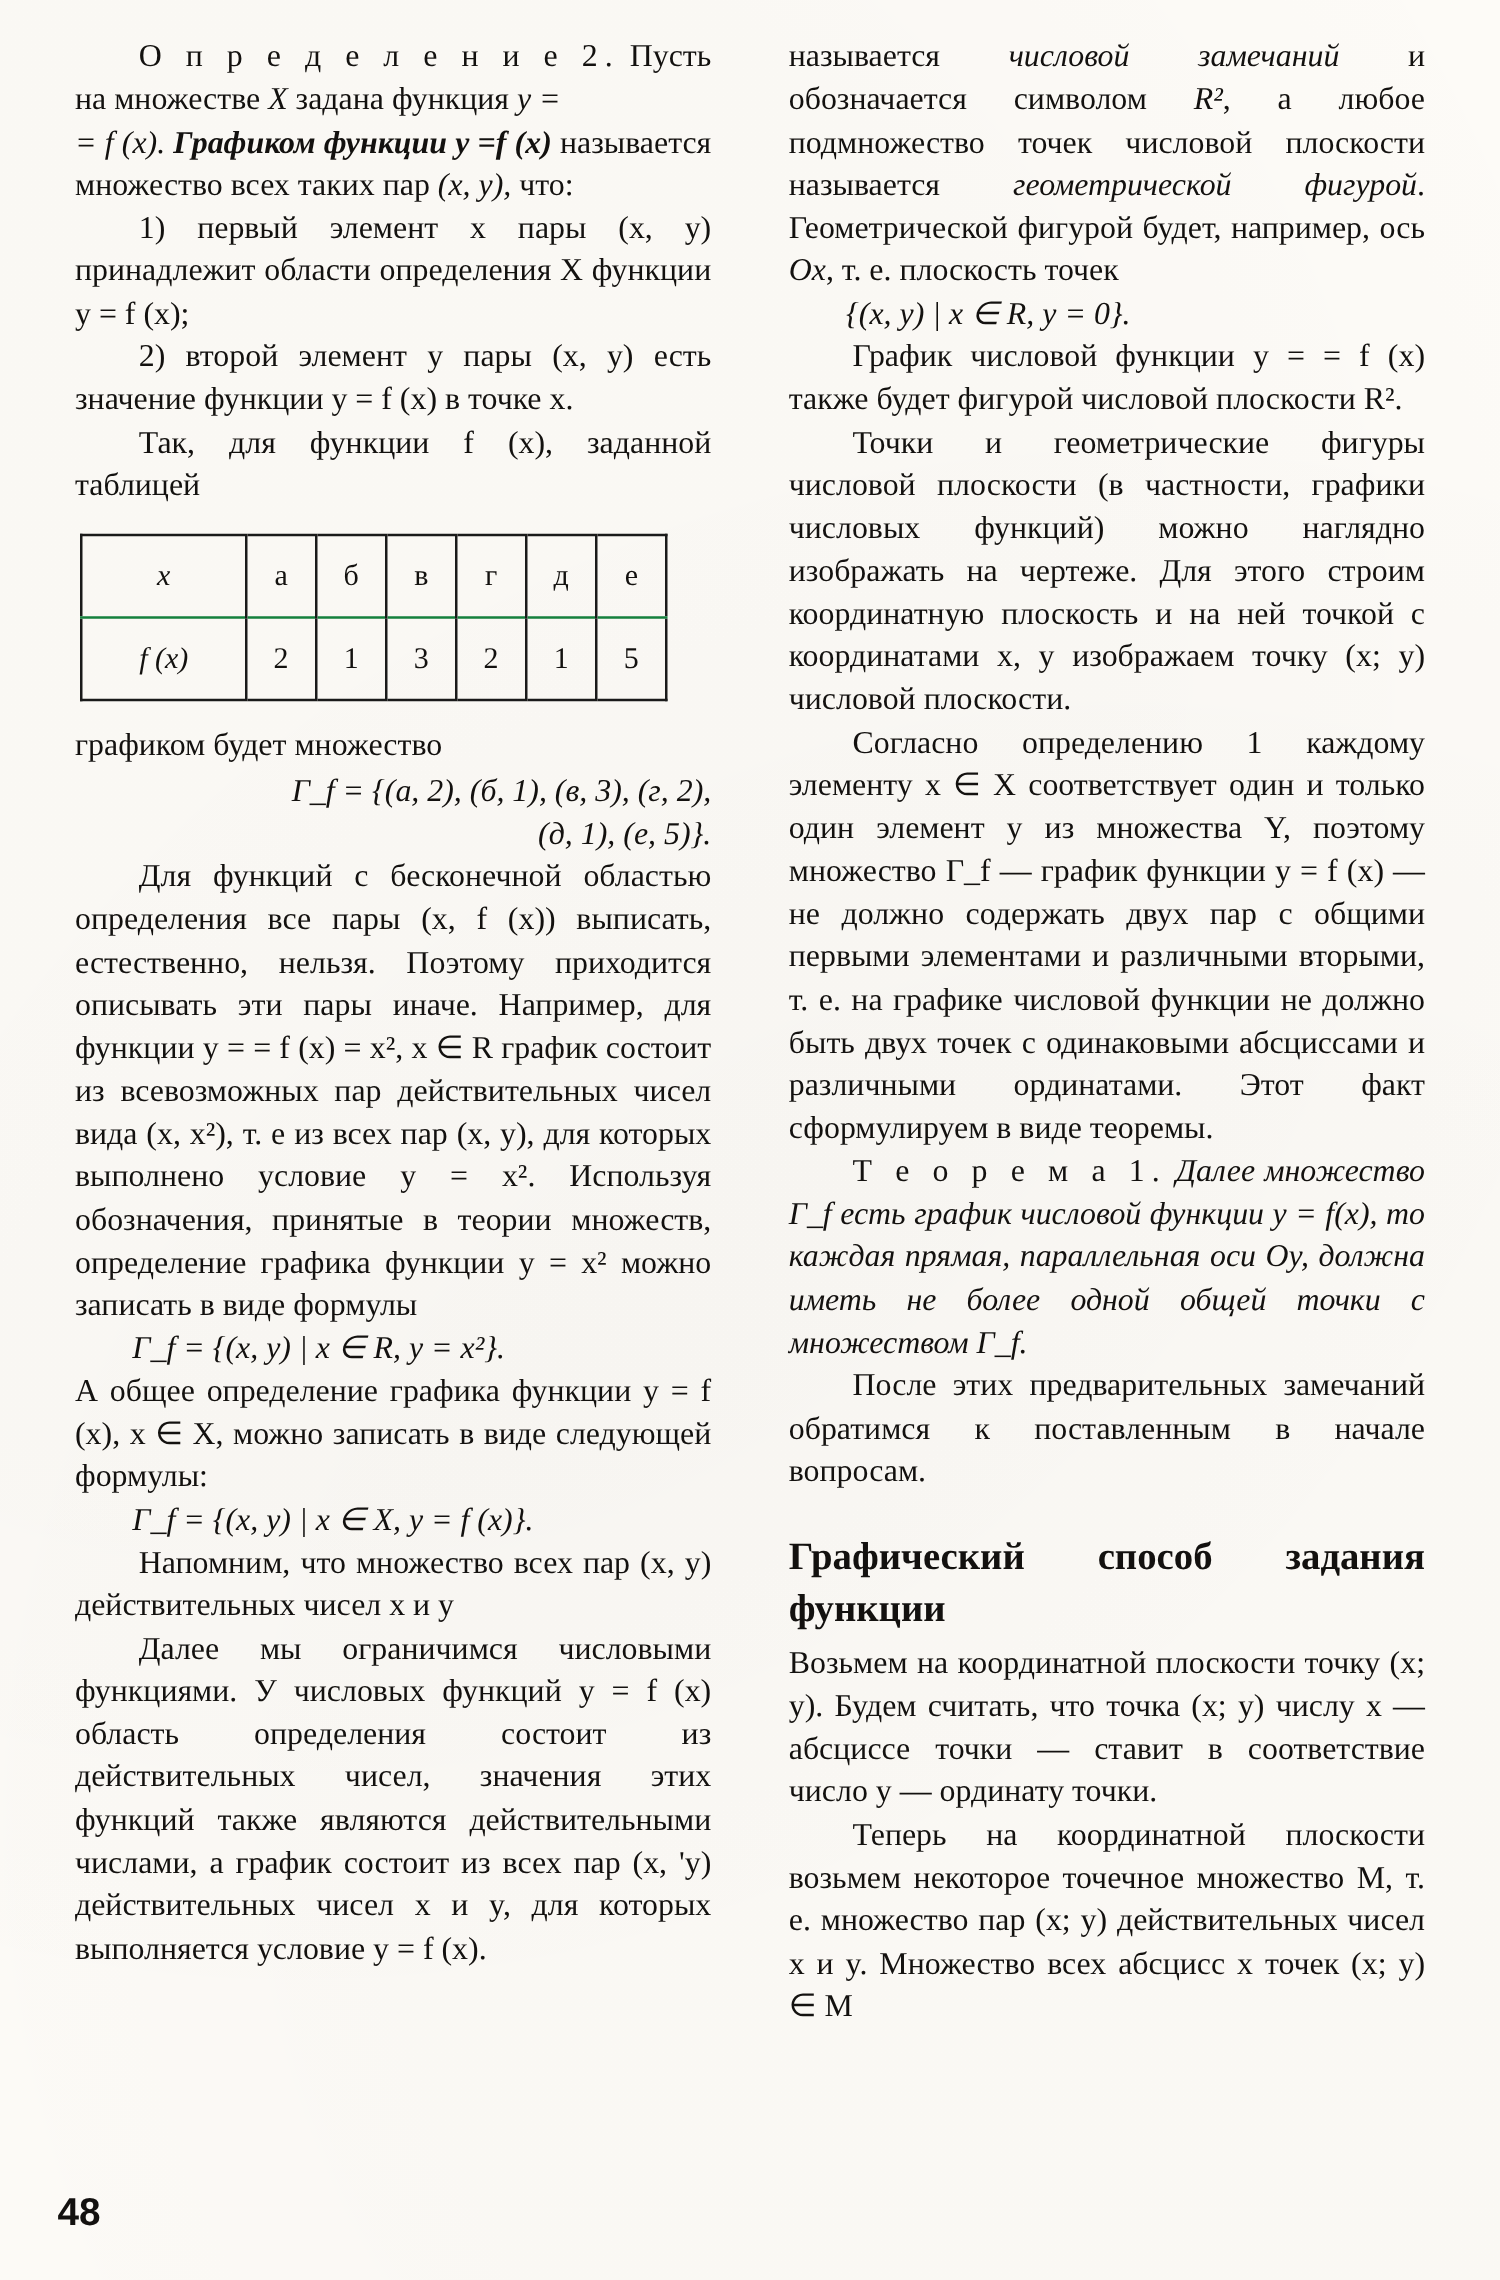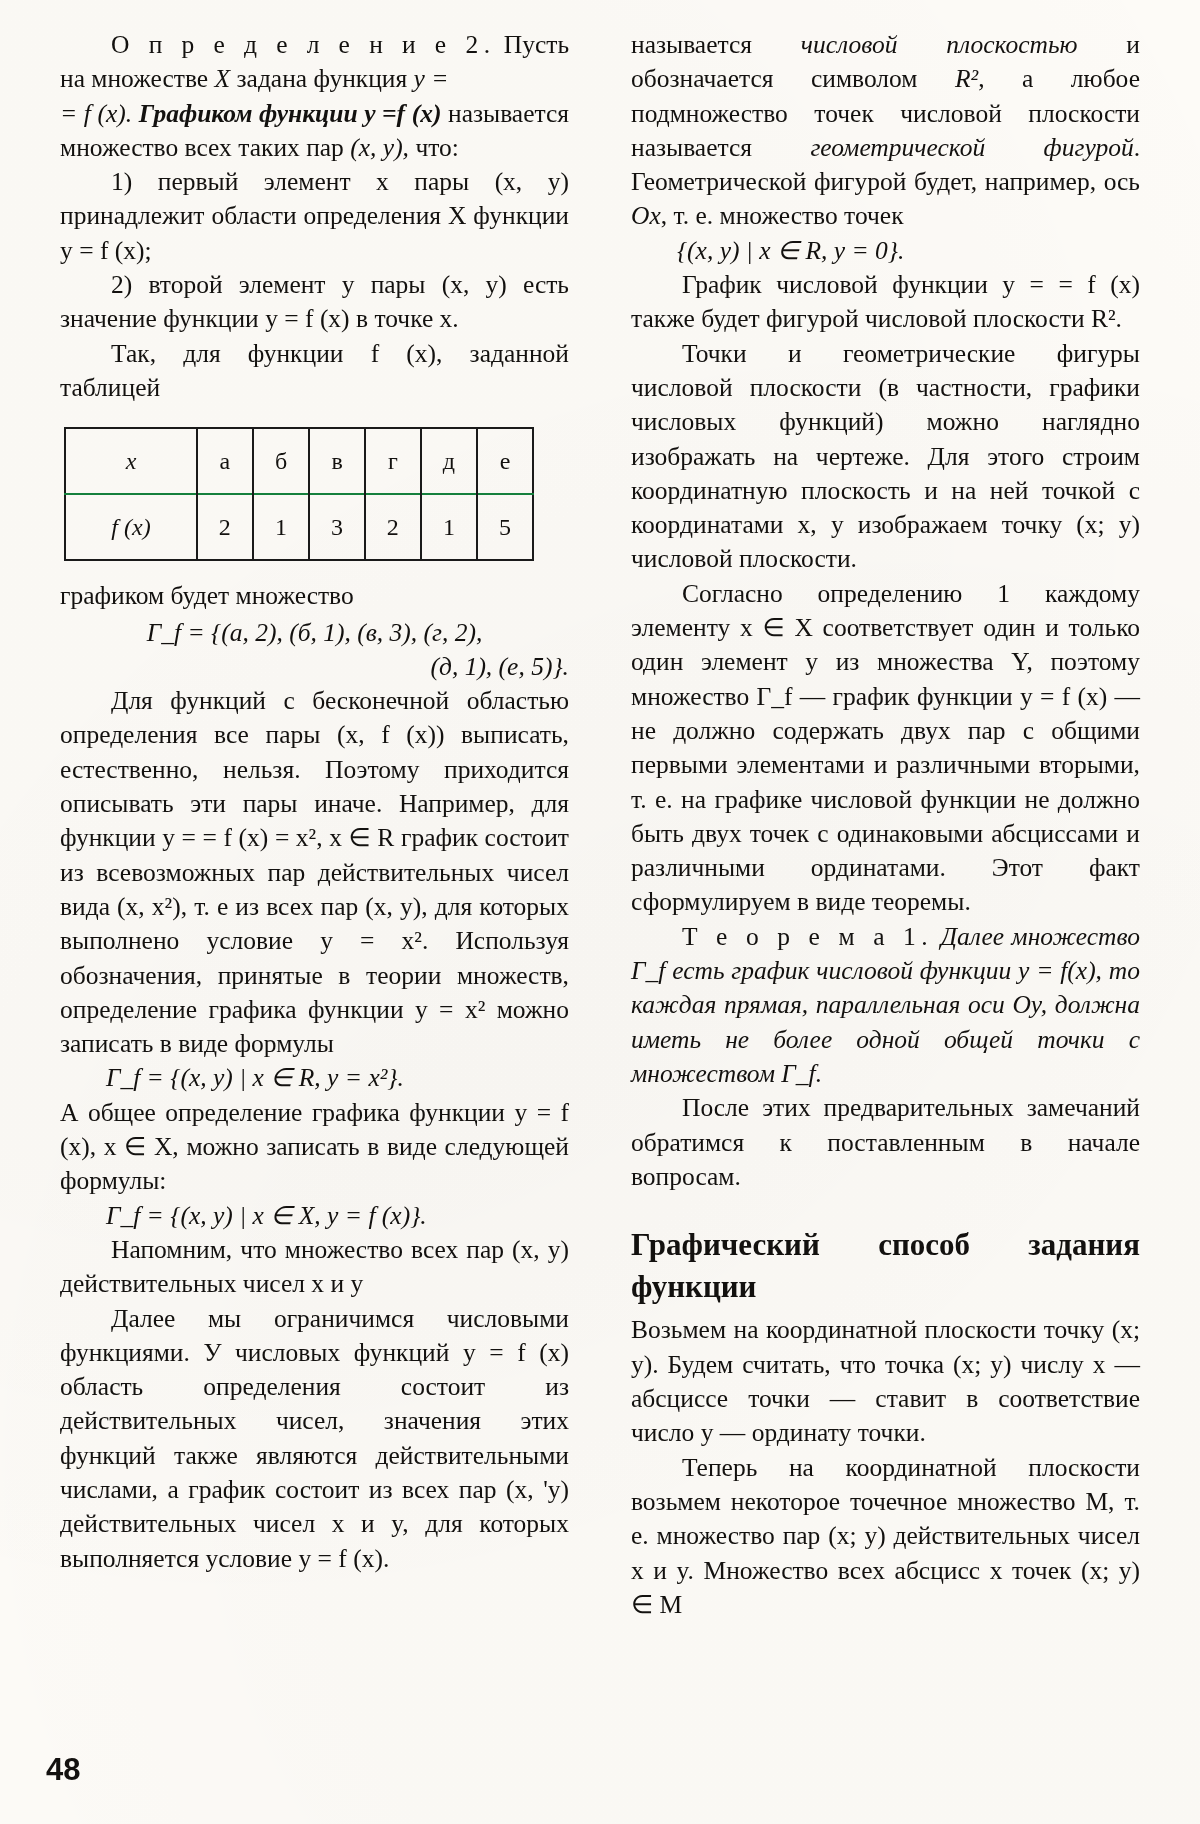--- a/index.html
+++ b/index.html
@@ -52,21 +52,21 @@
     hyphens: manual;
   }
   p.indent { text-indent: 2.0em; }
   p.noindent { text-indent: 0; }
   .sp { letter-spacing: 0.22em; }
   i, .it { font-style: italic; }
   .bi { font-style: italic; font-weight: bold; }
   .right { text-align: right; text-indent: 0; }
   .formula {
     text-indent: 0;
-    text-align: center;
+    text-align: right;
     margin-top: 2px;
   }
   .indent-formula {
     text-indent: 1.8em;
     text-align: left;
   }
   .tbl-wrap {
     margin: 22px 0 18px 0;
     padding-left: 4px;
   }
@@ -176,21 +176,21 @@
 
       <p class="indent">Напомним, что множество всех пар (x, y) действительных чисел x и y</p>
 
       <p class="indent">Далее мы ограничимся числовыми функциями. У числовых функций y = f (x) область определения состоит из действительных чисел, значения этих функций также являются действительными числами, а график состоит из всех пар (x, 'y) действительных чисел x и y, для которых выполняется условие  y = f (x).</p>
 
     </div>
 
     <div class="col">
 
       <p class="noindent">
-        <span>называется </span><i>числовой плоскостью</i><span> и обозначается символом </span><i>R²</i><span>, а любое подмножество точек числовой плоскости называется </span><i>геометрической фигурой</i><span>. Геометрической фигурой будет, например, ось </span><i>Ox</i><span>, т. е. множество точек</span>
+        <span>называется </span><i>числовой замечаний</i><span> и обозначается символом </span><i>R²</i><span>, а любое подмножество точек числовой плоскости называется </span><i>геометрической фигурой</i><span>. Геометрической фигурой будет, например, ось </span><i>Ox</i><span>, т. е. плоскость точек</span>
       </p>
 
       <p class="indent-formula it">{(x, y) | x ∈ R,  y = 0}.</p>
 
       <p class="indent">График числовой функции  y = = f (x)  также будет фигурой числовой плоскости R².</p>
 
       <p class="indent">Точки и геометрические фигуры числовой плоскости (в частности, графики числовых функций) можно наглядно изображать на чертеже. Для этого строим координатную плоскость и на ней точкой с координатами x, y  изображаем точку (x; y) числовой плоскости.</p>
 
       <p class="indent">Согласно определению 1 каждому элементу  x ∈ X  соответствует один и только один элемент y из множества Y, поэтому множество  Г_f — график функции  y = f (x) — не должно содержать двух пар с общими первыми элементами и различными вторыми, т. е. на графике числовой функции не должно быть двух точек с одинаковыми абсциссами и различными ординатами. Этот факт сформулируем в виде теоремы.</p>
 

